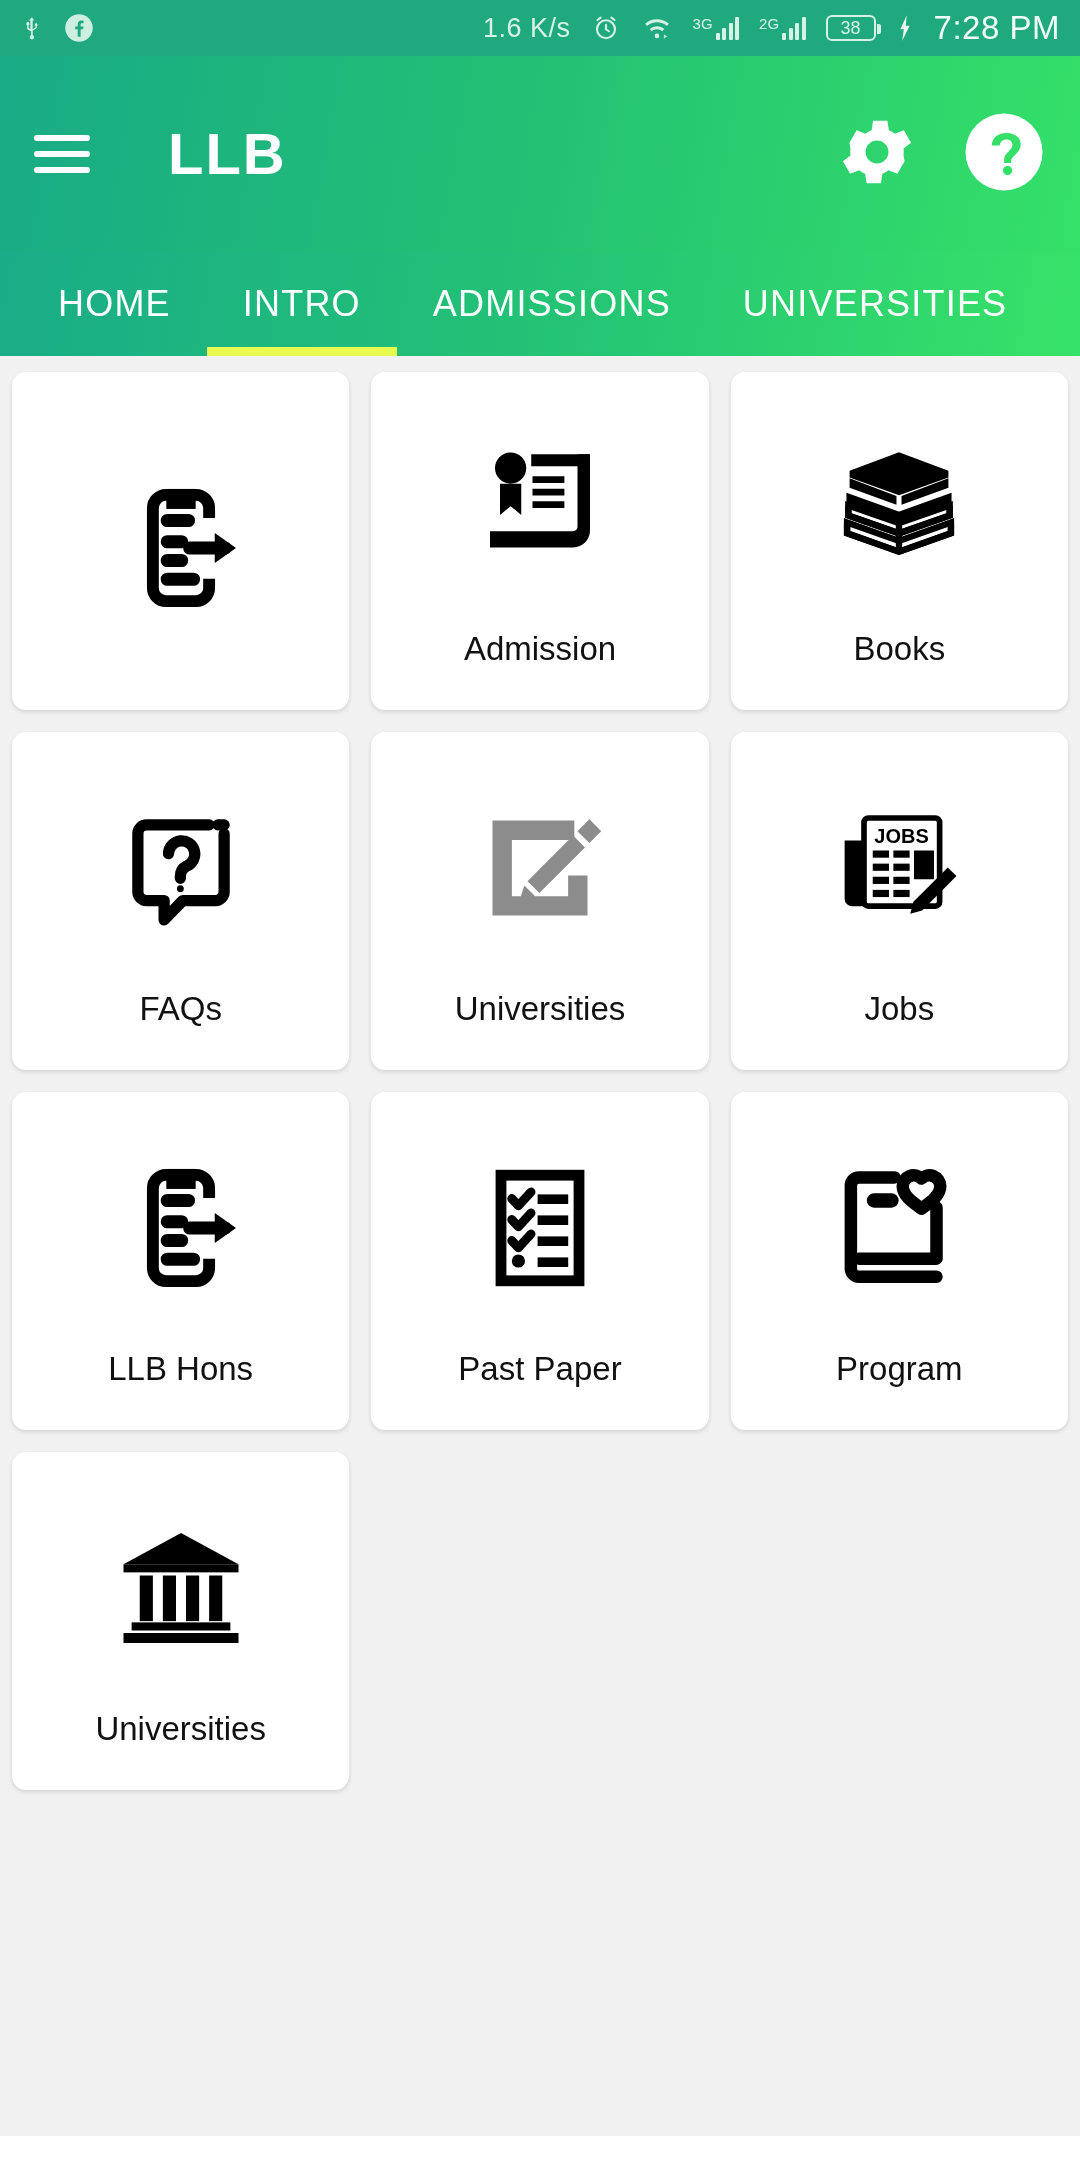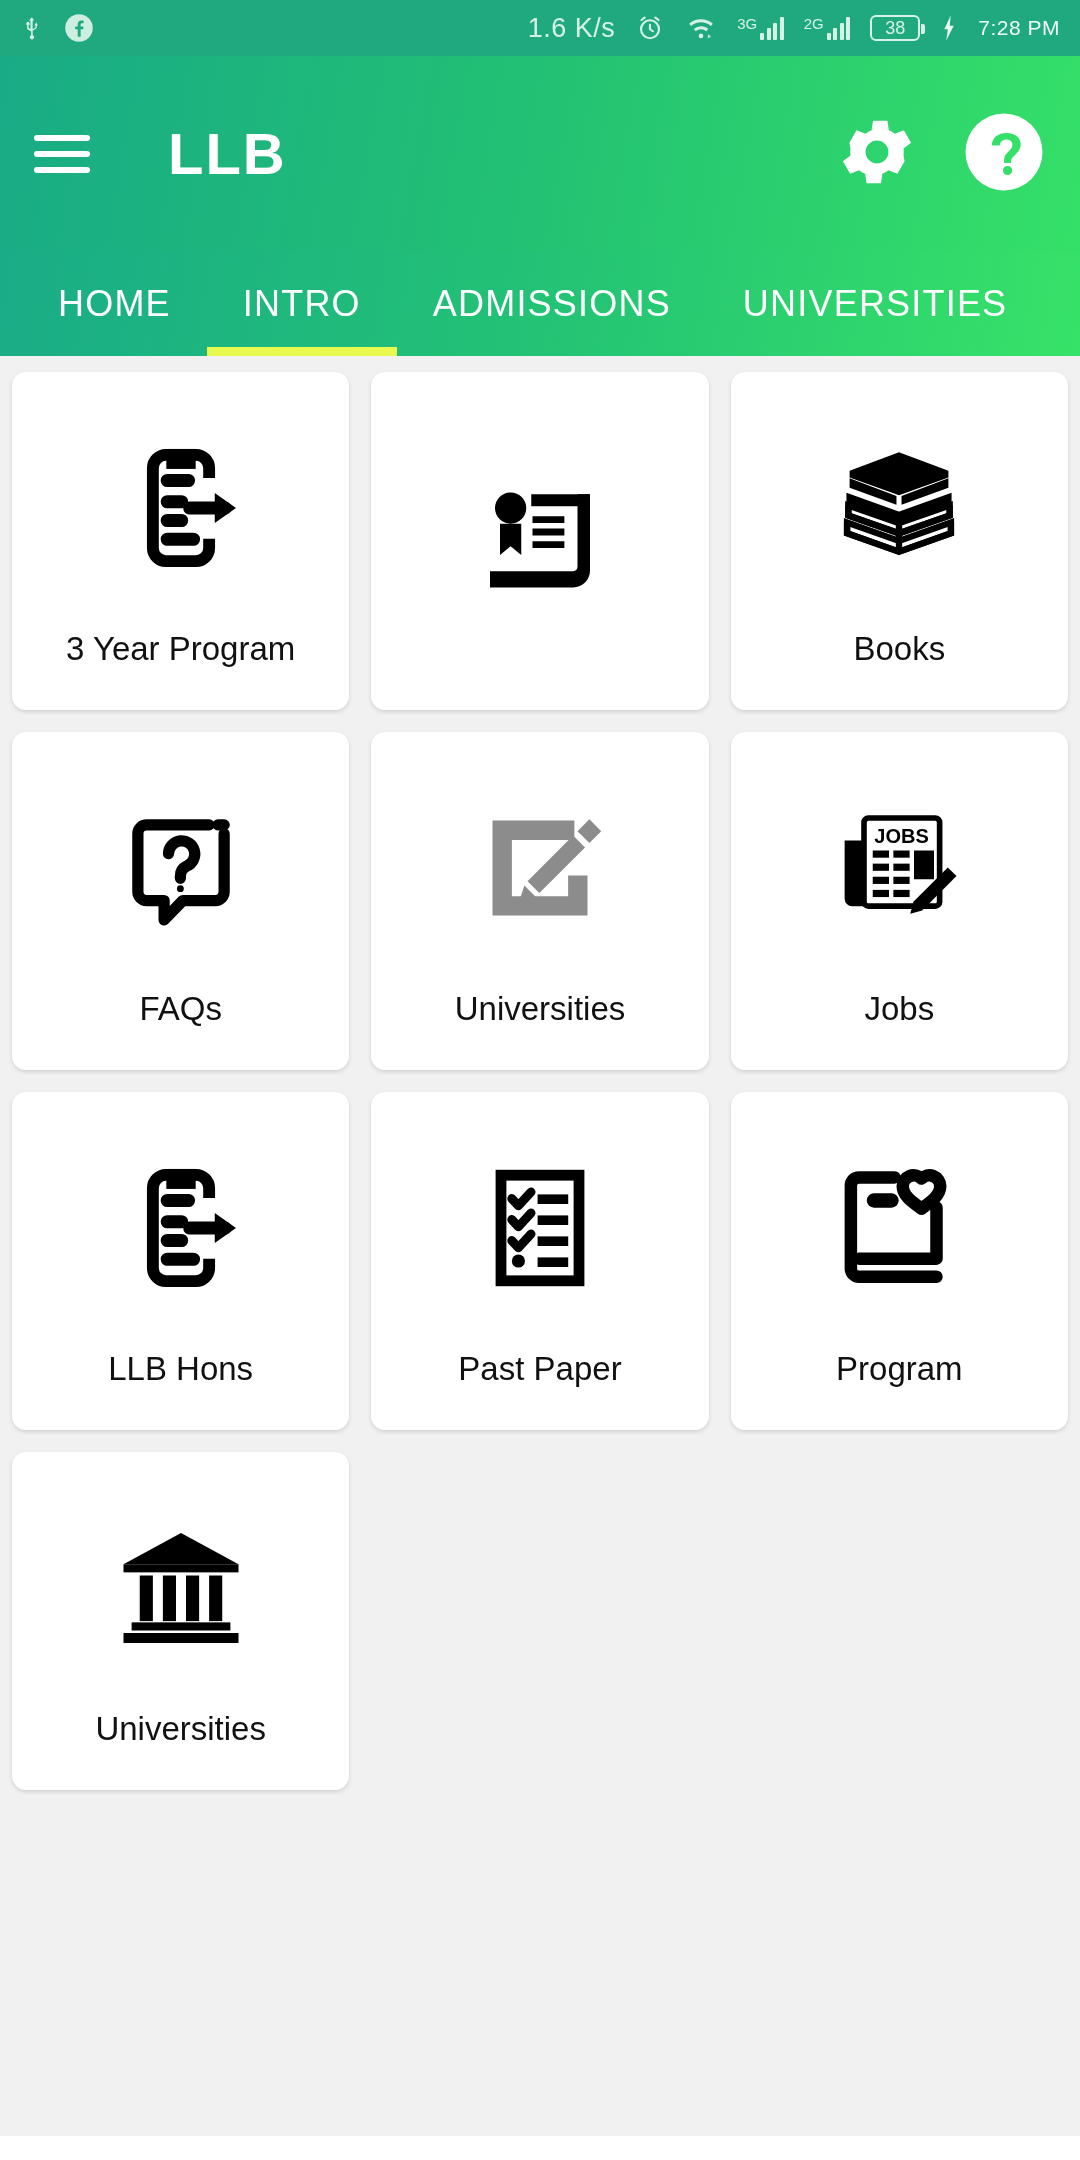--- a/index.html
+++ b/index.html
@@ -14,21 +14,21 @@
   .statusbar{
     height:56px; width:100%;
     background:#20a97f;
     display:flex; align-items:center;
     padding:0 20px;
     color:#d8f2e8;
   }
   .sb-left{ display:flex; align-items:center; gap:18px; }
   .sb-right{ margin-left:auto; display:flex; align-items:center; gap:20px; }
   .sb-text{ font-size:27px; letter-spacing:0.5px; color:#d6f1e6; }
-  .sb-time{ font-size:21px; color:#f2fbf7; letter-spacing:0.5px; }
+  .sb-time{ font-size:33px; color:#f2fbf7; letter-spacing:0.5px; }
   .sb-ico{ display:flex; align-items:center; }
   .sb-net{ display:flex; align-items:flex-start; gap:3px; }
   .gtag{ font-size:15px; line-height:1; color:#d6f1e6; align-self:flex-start; margin-bottom:2px;}
   .bars{ display:flex; align-items:flex-end; gap:2.5px; height:24px; }
   .bars i{ display:block; width:4px; background:#d6f1e6; border-radius:1px; }
   .bars i:nth-child(1){height:7px}
   .bars i:nth-child(2){height:12px}
   .bars i:nth-child(3){height:17px}
   .bars i:nth-child(4){height:23px}
   .battery{
@@ -216,32 +216,32 @@
     <div class="card">
       <div class="card-icon">
         <svg width="150" height="150" viewBox="0 0 24 24" fill="none" stroke="#000" stroke-width="1.9">
           <path d="M16.5 7.2V5.6A2.1 2.1 0 0 0 14.4 3.5H9.6A2.1 2.1 0 0 0 7.5 5.6v12.8a2.1 2.1 0 0 0 2.1 2.1h4.8a2.1 2.1 0 0 0 2.1-2.1v-1.5"></path>
           <path d="M10.6 3.5h2.8v1.3h-2.8z" fill="#000"></path>
           <path d="M9.8 7.6h3.4M9.8 11h2.3M9.8 14h2.3M9.8 17h4.2" stroke-linecap="round" stroke-width="2.1"></path>
           <path d="M13.4 12h5.6" stroke-width="2.1" stroke-linecap="round"></path>
           <path d="M17.4 9.6L20.8 12l-3.4 2.4z" fill="#000" stroke="none"></path>
         </svg>
       </div>
-      <div class="card-label">3 Year Program</div>
     </div>
 
     <div class="card">
       <div class="card-icon">
         <svg width="150" height="150" viewBox="0 0 24 24" fill="#000">
           <circle cx="7.3" cy="5.6" r="2.5"></circle>
           <path d="M5.6 8.1h3.4v5l-1.7-1.4-1.7 1.4z"></path>
           <path d="M10.6 3.4H20v1.9h-9.4zM10.8 6.9h5.1v1.1h-5.1zM10.8 8.9h5.1v1.1h-5.1zM10.8 10.9h5.1v1.1h-5.1z"></path>
           <path d="M18 3.4h2v12.2c0 1.5-1.2 2.7-2.7 2.7H4v-2.6h13.3c.4 0 .7-.3.7-.7z"></path>
         </svg>
       </div>
+      <div class="card-label">Admission</div>
     </div>
 
     <div class="card">
       <div class="card-icon">
         <svg width="152" height="152" viewBox="0 0 24 24">
           <g fill="#000">
             <path d="M12 3.2 4.2 6.1v1.1L12 10l7.8-2.8V6.1z"></path>
             <path d="M4.2 7.3v1.5l7.4 2.7v-1.4zM19.8 7.3v1.5l-7.4 2.7v-1.4z"></path>
           </g>
           <g fill="none" stroke="#000" stroke-width="1">

